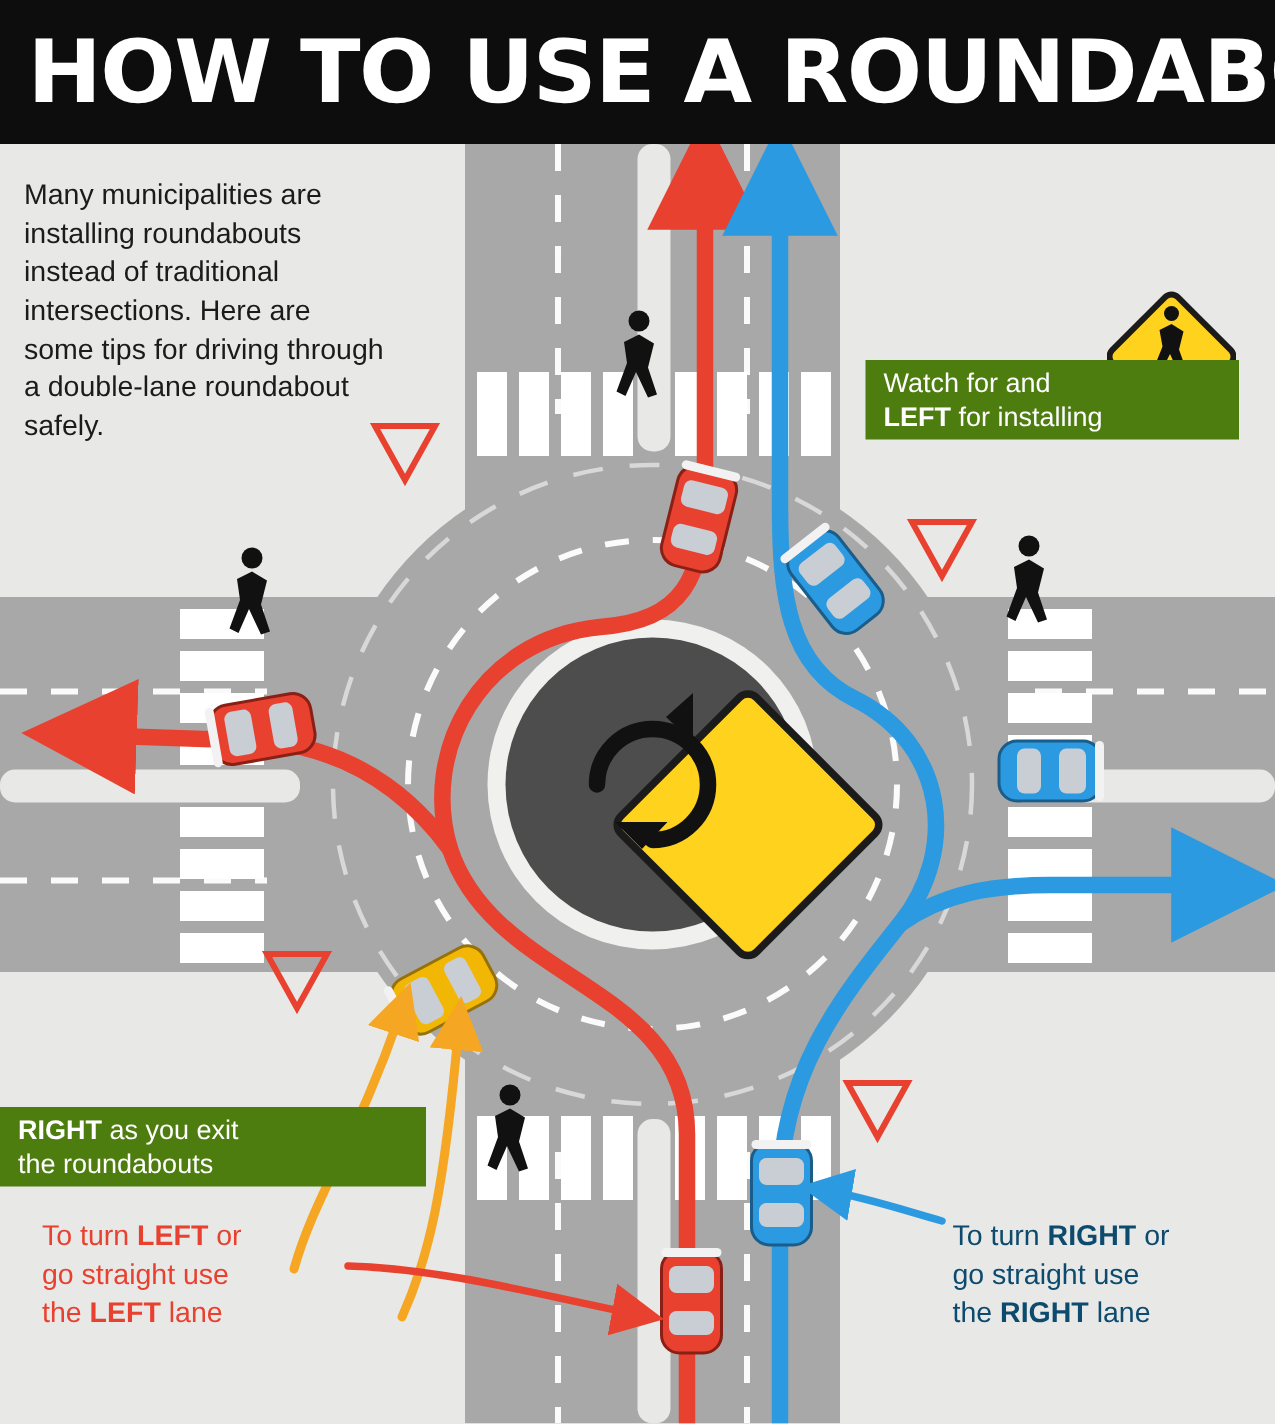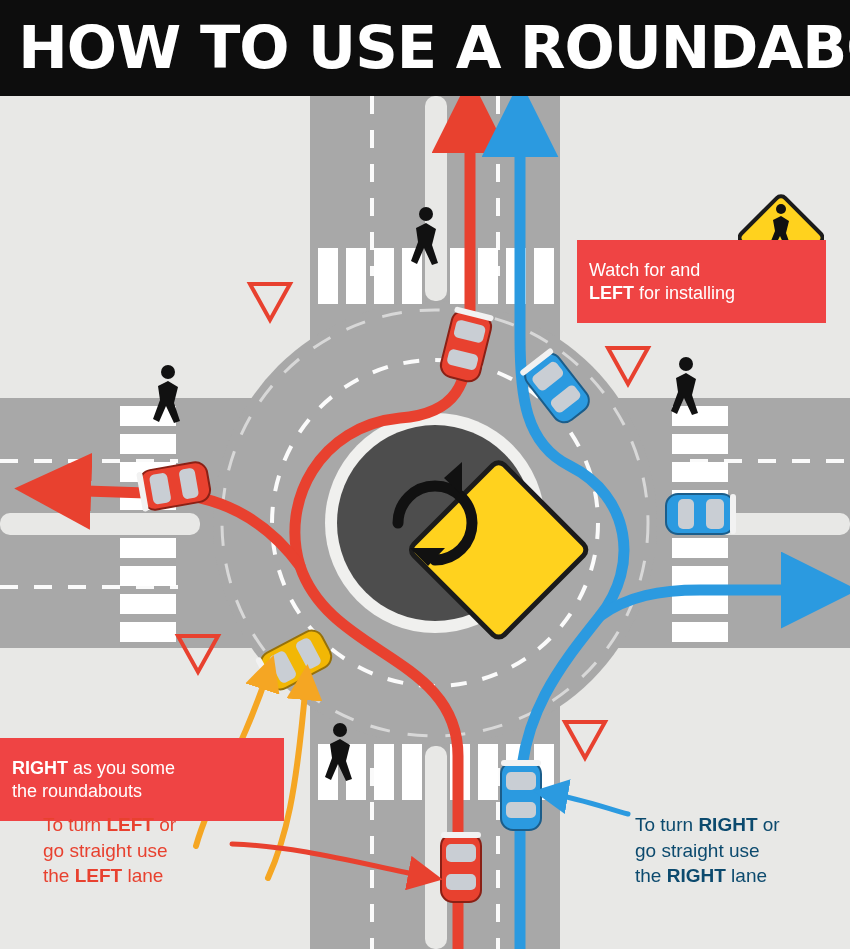--- a/index.html
+++ b/index.html
@@ -36,33 +36,33 @@
   .scene svg{display:block;}
 
   
   .intro{
     position:absolute;left:16px;top:118px;width:240px;
     font-size:19px;line-height:1.35;color:#1b1b1b;
     font-family:"Liberation Sans", sans-serif;
   }
 
   .black-label{
-    position:absolute;background:#ef4444;color:#ffffff;
-    font-size:18px;line-height:1.25;padding:19px 12px;
+    position:absolute;background:#4d7c0f;color:#ffffff;
+    font-size:18px;line-height:1.25;padding:4px 12px;
   }
   .black-label b{font-weight:bold;}
 
   .pedestrian-label{left:577px;top:240px;width:225px;}
   .signal-label{left:0px;top:738px;width:260px;}
 
   .caption{
     position:absolute;font-size:19px;line-height:1.35;
   }
   .caption b{font-weight:bold;}
-  .caption-left{left:43px;top:812px;width:200px;color:#e8412f;}
+  .caption-left{left:28px;top:812px;width:200px;color:#e8412f;}
   .caption-right{left:635px;top:812px;width:205px;color:#0c4a6e;}
 </style>
 </head>
 <body>
 
 <div class="infographic">
 
   <div class="title-bar">
     <h1>HOW TO USE A ROUNDABOUT</h1>
   </div>
@@ -275,38 +275,39 @@
       </g>
       <g fill="none" stroke="#e8412f" stroke-width="5" stroke-linecap="round">
         <path d="M232,748 C300,750 370,770 424,780" marker-end="url(#arrowRed)"></path>
       </g>
       <g fill="none" stroke="#2b9ae0" stroke-width="5" stroke-linecap="round">
         <path d="M628,718 C600,710 576,702 552,698" marker-end="url(#arrowBlue)"></path>
       </g>
     </svg>
   </div>
 
+  <div class="intro">Many municipalities are installing roundabouts instead of traditional intersections. Here are some tips for driving through a double-lane roundabout safely.</div>
 
   <div style="position:absolute;left:738px;top:182px;width:86px;height:86px;">
     <svg width="86" height="86" viewBox="0 0 86 86">
       <rect x="21" y="21" width="62" height="62" transform="rotate(45 43 43)" fill="#ffd21e" stroke="#1b1b1b" stroke-width="4" rx="6"></rect>
       <g fill="#111111">
         <circle cx="43" cy="27" r="5"></circle>
         <path d="M43,34 l8,5 l-3,12 l5,14 l-5,2 l-6,-13 l-6,12 l-5,-2 l6,-15 l-2,-11 z"></path>
       </g>
     </svg>
   </div>
 
   <div class="black-label pedestrian-label">
     <span>Watch for and</span><br>
     <b>LEFT</b><span> for installing</span>
   </div>
 
   <div class="black-label signal-label">
-    <b>RIGHT</b><span> as you some</span><br>
+    <b>RIGHT</b><span> as you exit</span><br>
     <span>the roundabouts</span>
   </div>
 
   <div class="caption caption-left">
     <span>To turn </span><b>LEFT</b><span> or</span><br>
     <span>go straight use</span><br>
     <span>the </span><b>LEFT</b><span> lane</span>
   </div>
 
   <div class="caption caption-right">

